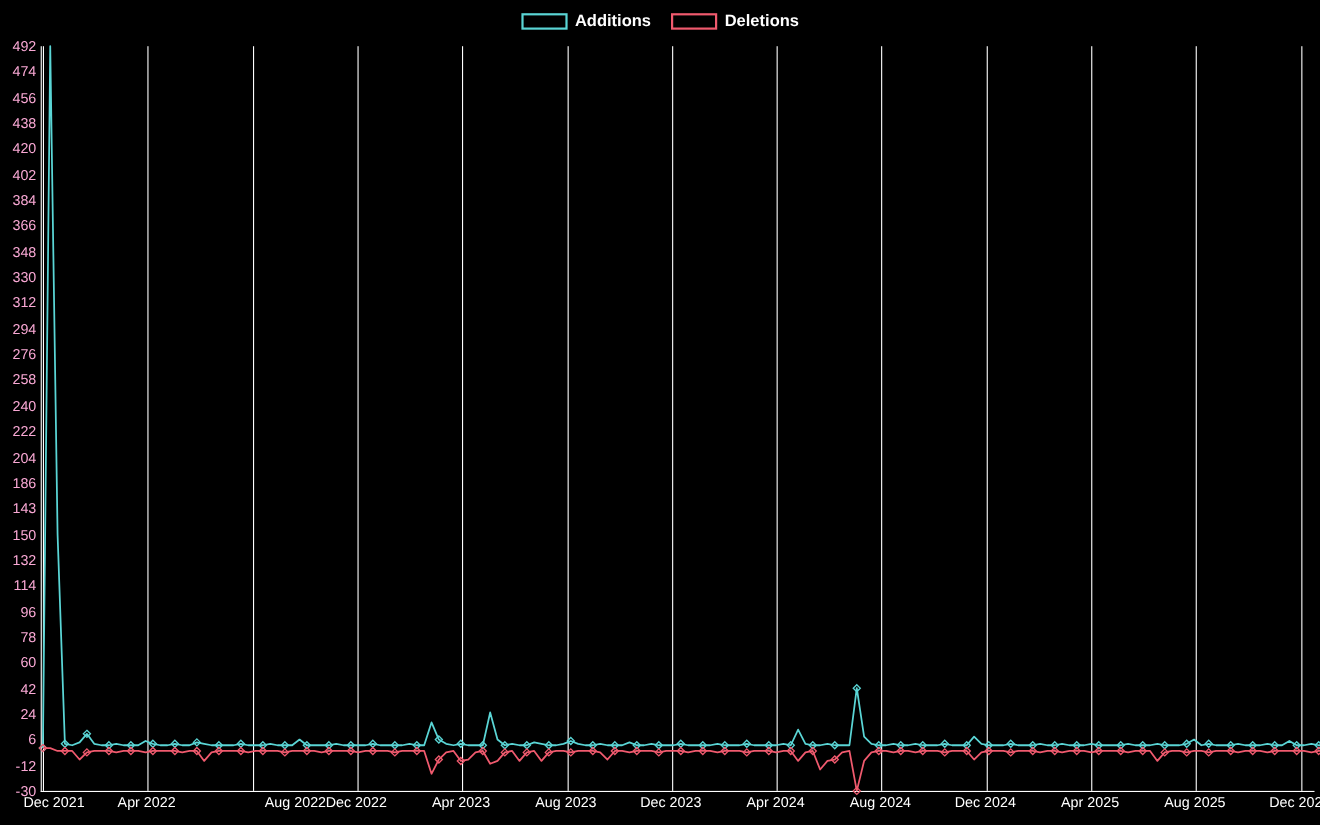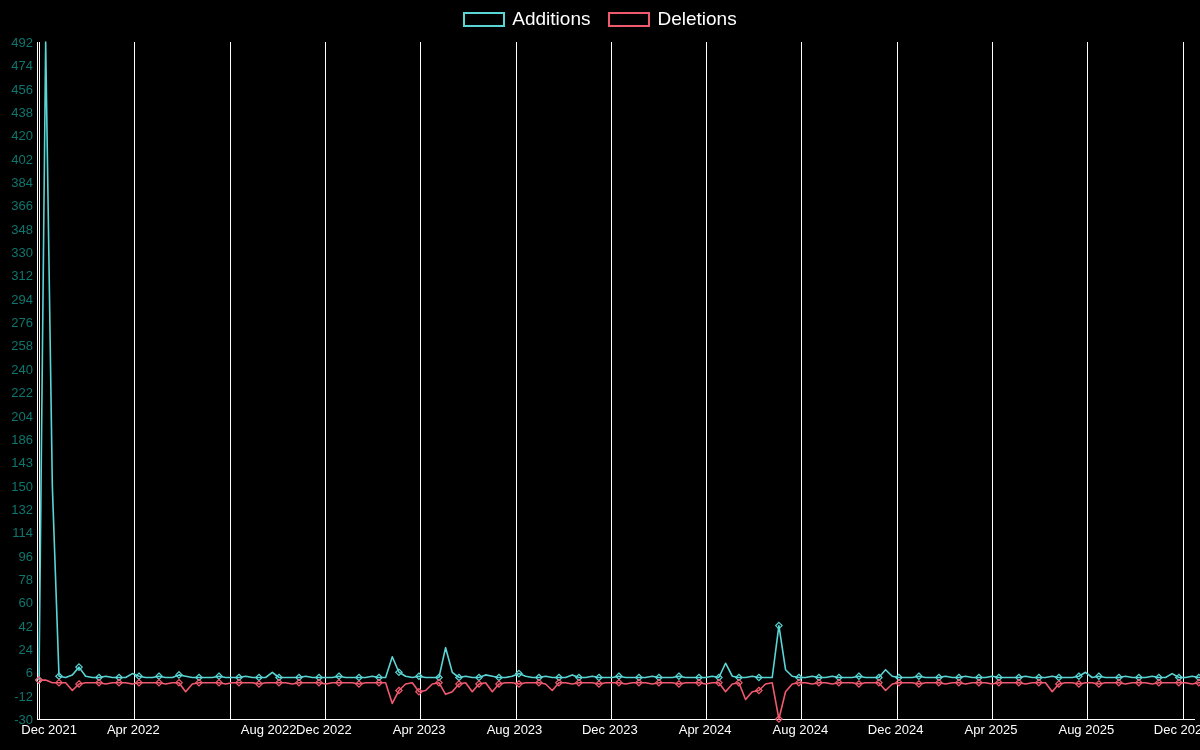--- a/index.html
+++ b/index.html
@@ -39,23 +39,24 @@
   }
   .legend-swatch {
     width: 42px;
     height: 15px;
     border-width: 2px;
     border-style: solid;
     background: transparent;
     box-sizing: border-box;
   }
   .legend-label {
-    font-size: 19px;
+    font-size: 15px;
     color: #ffffff;
     white-space: nowrap;
+    font-weight: bold;
   }
   
   #plot {
     position: absolute;
     left: 37px;
     top: 42px;
     width: 1157px;
     height: 677px;
     background: #000000;
     border-left: 1px solid #ffffff;
@@ -82,21 +83,21 @@
     left: 0;
     top: 42px;
     width: 33px;
     height: 677px;
   }
   .ylabel {
     position: absolute;
     right: 0;
     transform: translateY(-50%);
     font-size: 13px;
-    color: #0f766e;
+    color: #f9a8d4;
     text-align: right;
     white-space: nowrap;
   }
   
   #xlabels {
     position: absolute;
     left: 37px;
     top: 722px;
     width: 1163px;
     height: 24px;

